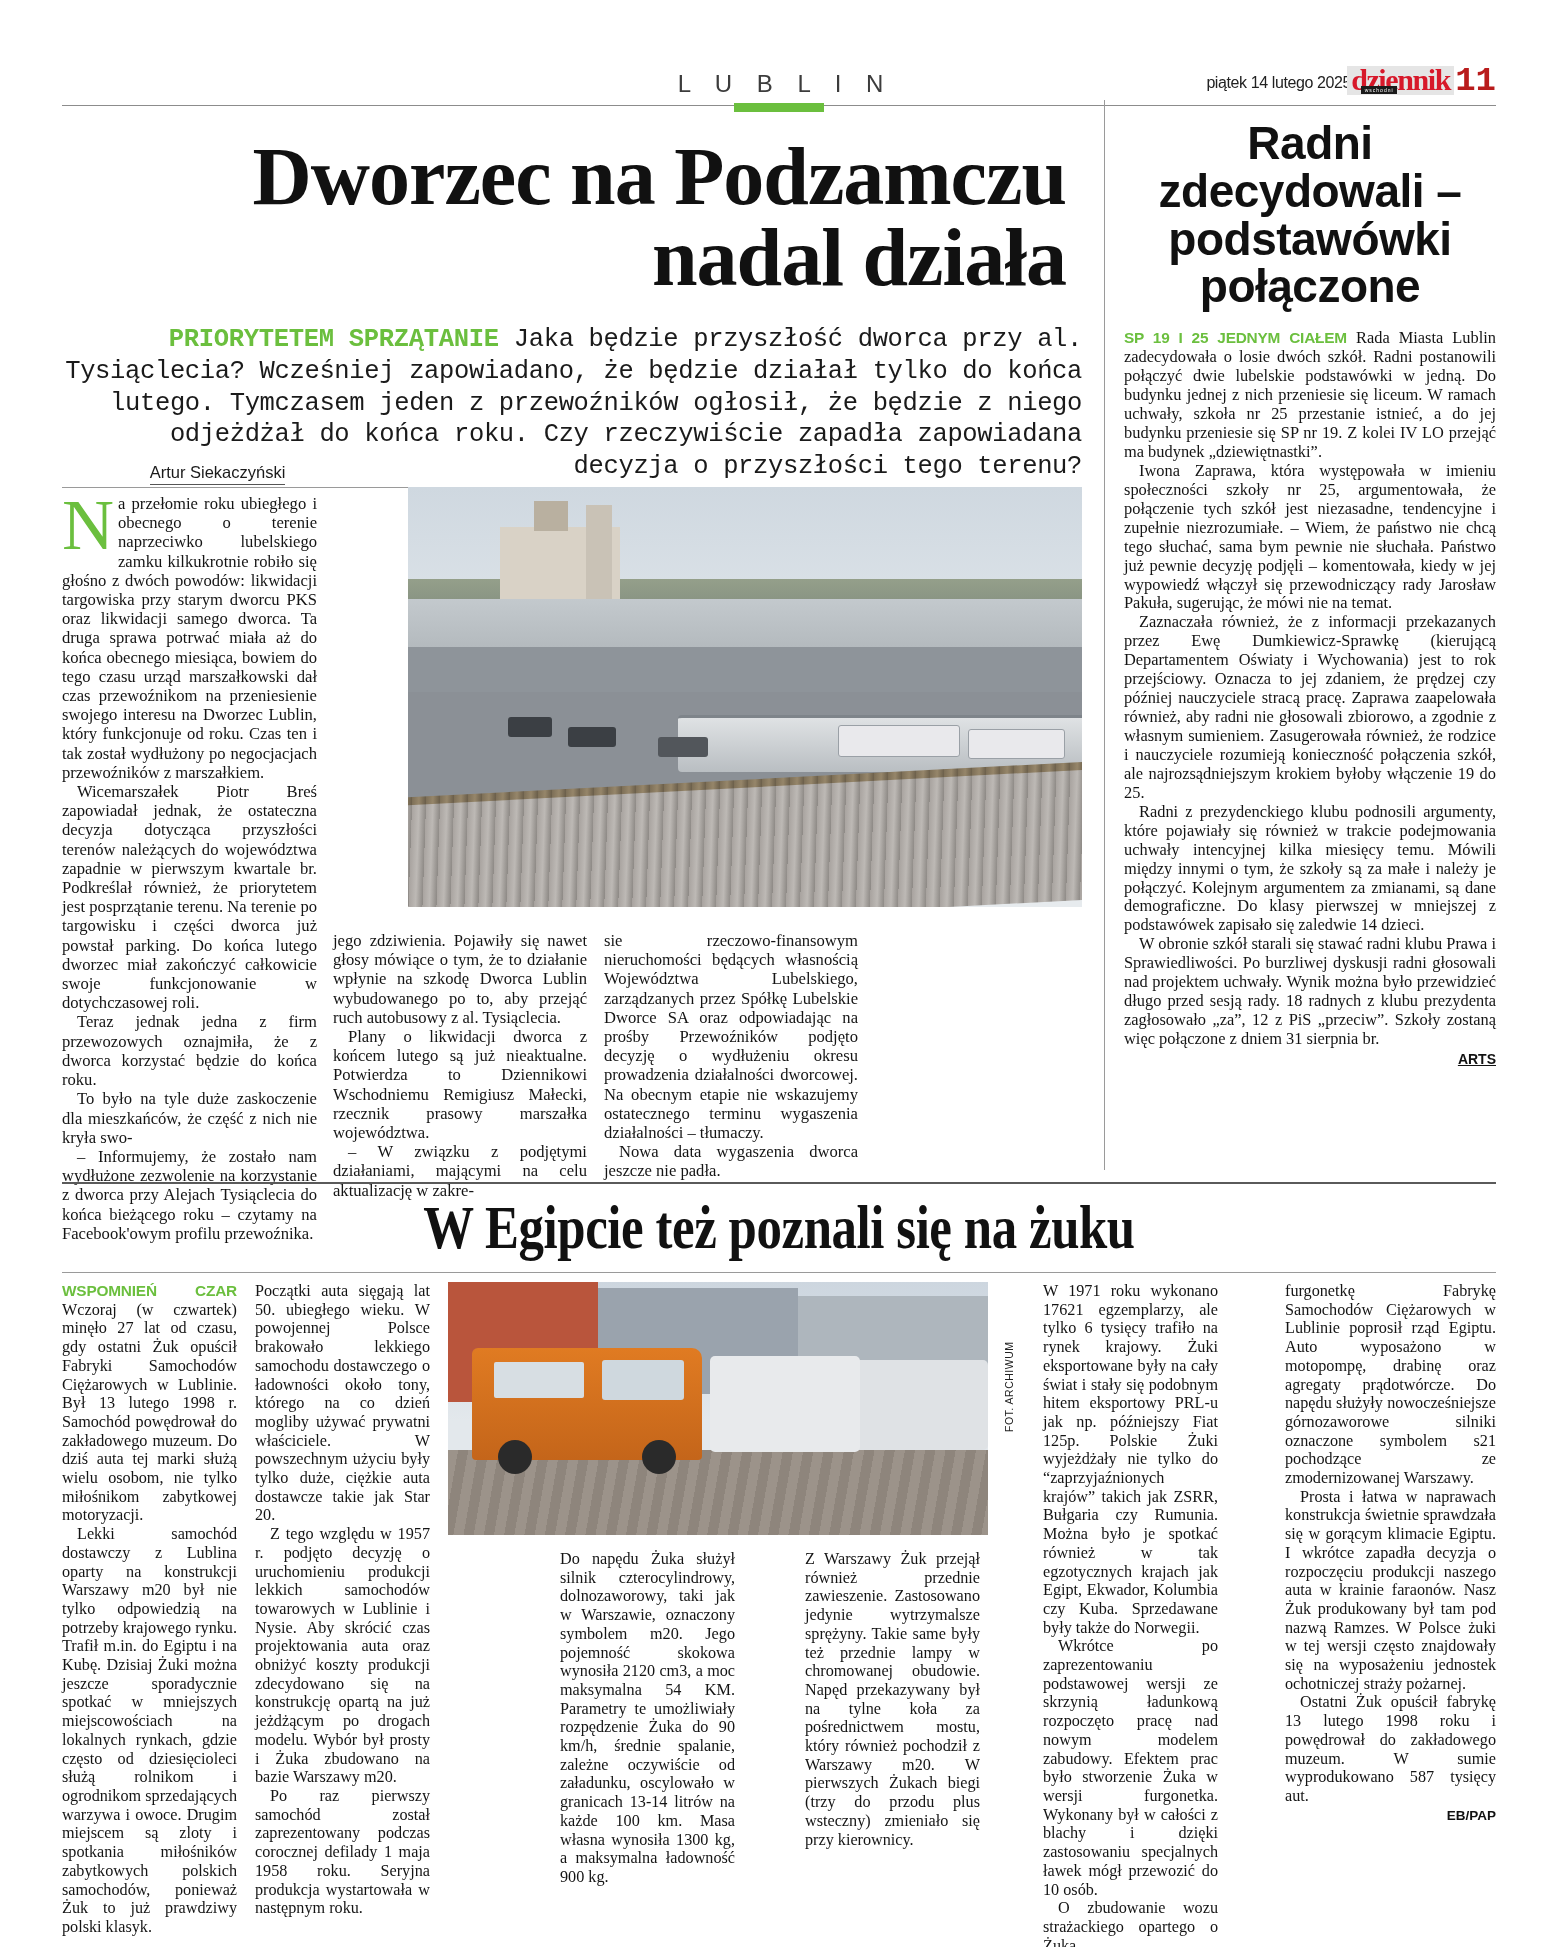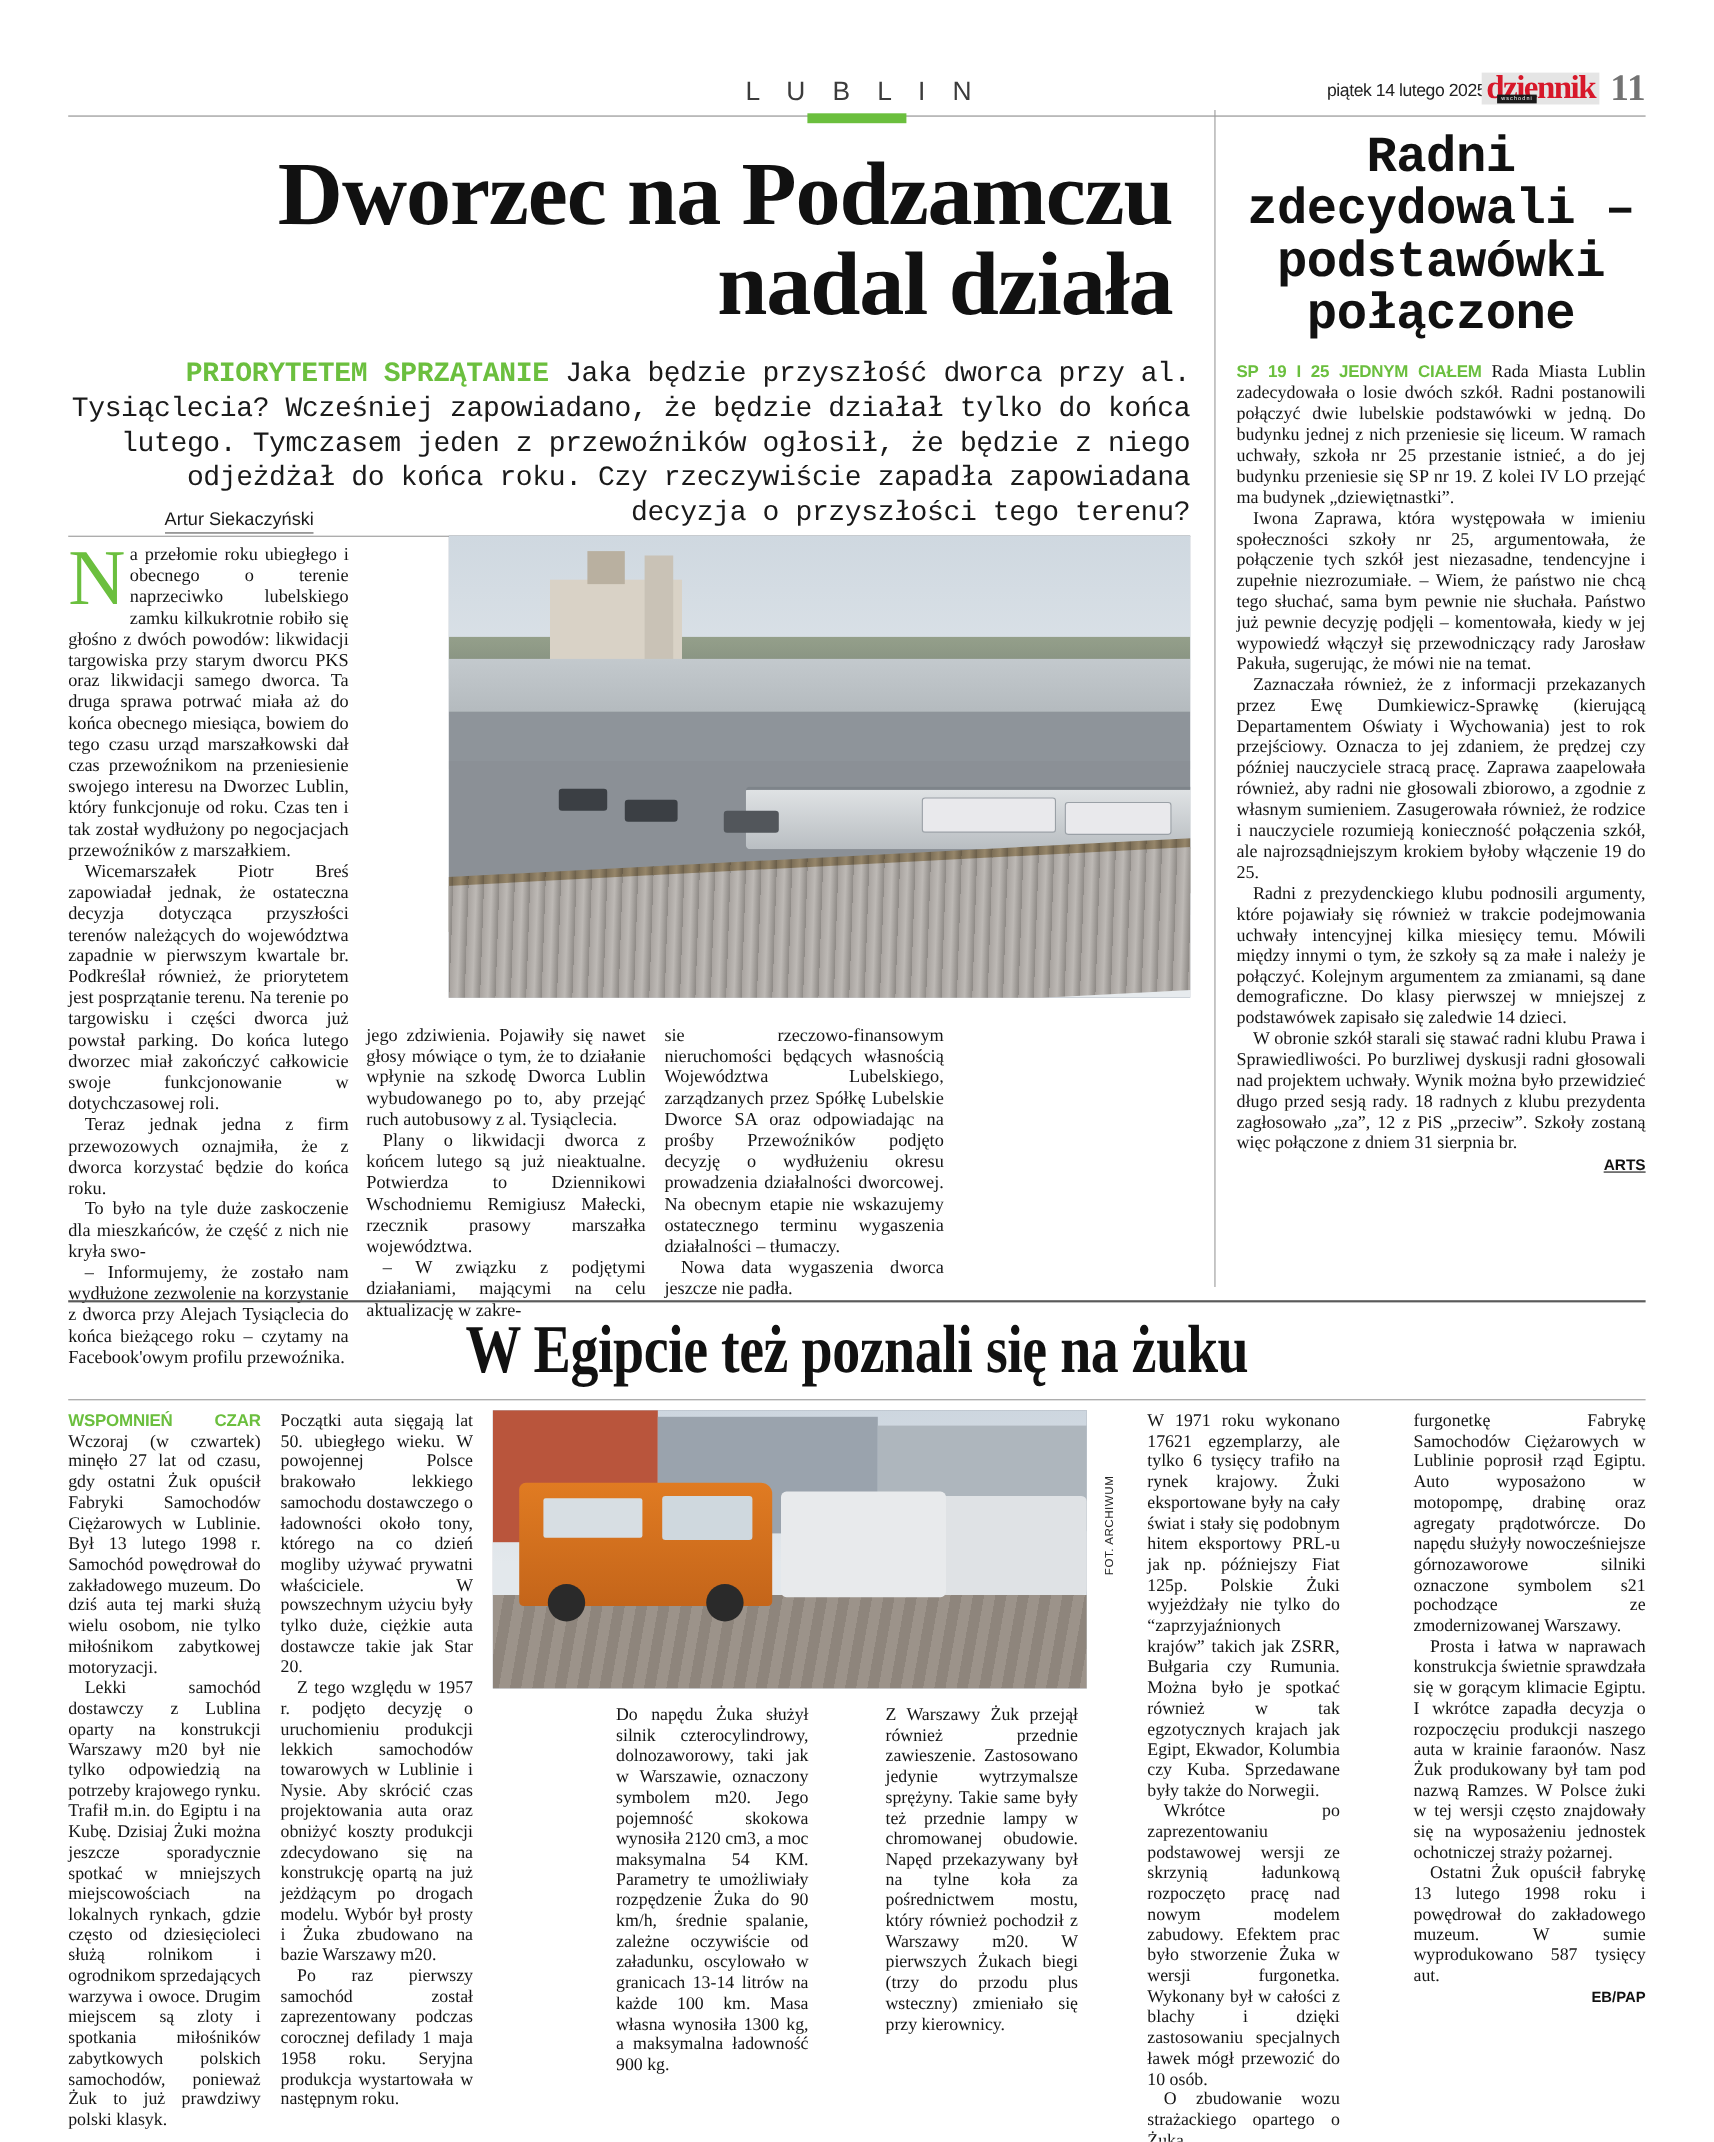--- a/index.html
+++ b/index.html
@@ -50,22 +50,22 @@
     font-size:30px;color:#d7182a;line-height:0.95;
     letter-spacing:-1.4px;position:relative;
   }
   .logo-sub{
     position:absolute;left:14px;bottom:1px;width:36px;height:8px;background:#1a1a1a;
     font-size:5px;color:#fff;letter-spacing:1px;text-align:center;line-height:8px;
     font-family:"Liberation Sans",sans-serif;overflow:hidden;
   }
   .page-num{
     position:absolute;right:0;top:2px;background:#fff;
-    font-family:Liberation Serif, serif;
-    font-size:34px;color:#737373;font-weight:bold;line-height:1;
+    font-family:Liberation Mono, monospace;
+    font-size:34px;color:#b91c1c;font-weight:bold;line-height:1;
   }
 
   
   .story-a{position:absolute;left:62px;top:120px;width:1020px;}
   .headline-a{
     font-family:"Liberation Serif", serif;
     font-weight:bold;
     font-size:82px;line-height:0.99;
     text-align:right;margin:16px;letter-spacing:-1px;
     color:#111;
@@ -118,21 +118,21 @@
     color:#6bbf3e;font-weight:normal;
     margin:3px 4px 0 0;
   }
 
   
   .vrule{
     position:absolute;left:1104px;top:100px;width:1px;height:1070px;background:#9a9a9a;
   }
   .story-b{position:absolute;left:1124px;top:120px;width:372px;}
   .headline-b{
-    font-family:Liberation Mono, monospace;
+    font-family:Liberation Sans, sans-serif;
     font-weight:bold;font-size:46px;line-height:1.04;
     text-align:center;margin:0;color:#111;letter-spacing:-0.5px;
   }
   .story-b .body{font-size:16.4px;line-height:1.155;}
   .kicker-b{
     color:#6bbf3e;font-weight:bold;
     font-family:"Liberation Sans", sans-serif;
     font-size:15.4px;letter-spacing:-0.2px;
   }
   .sig{

